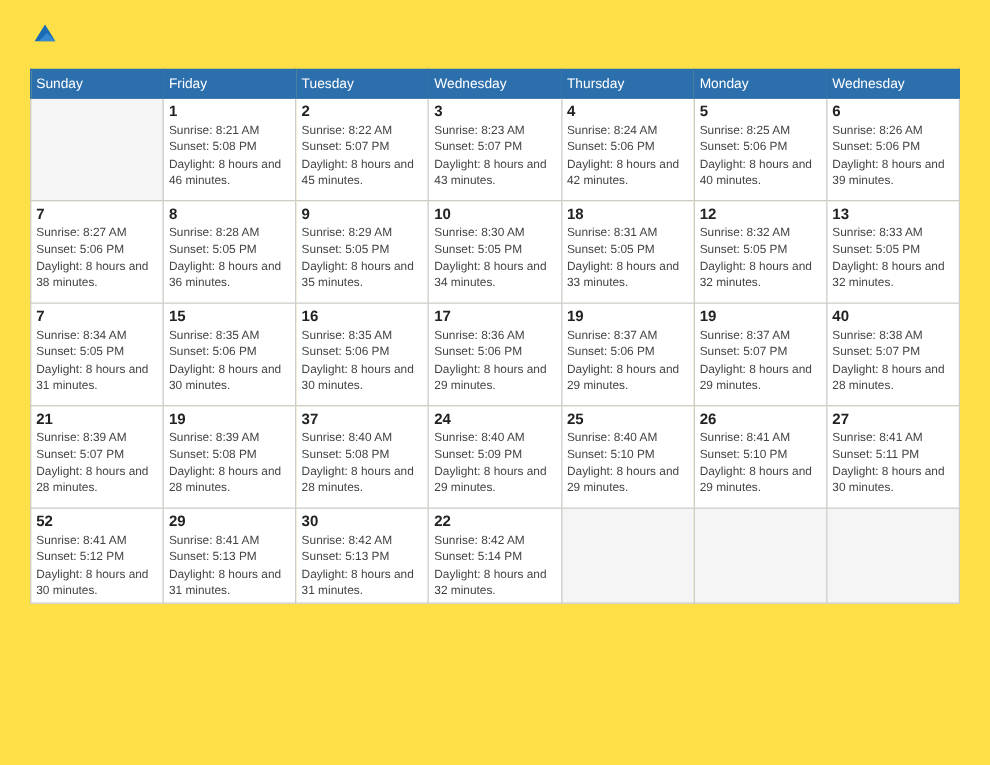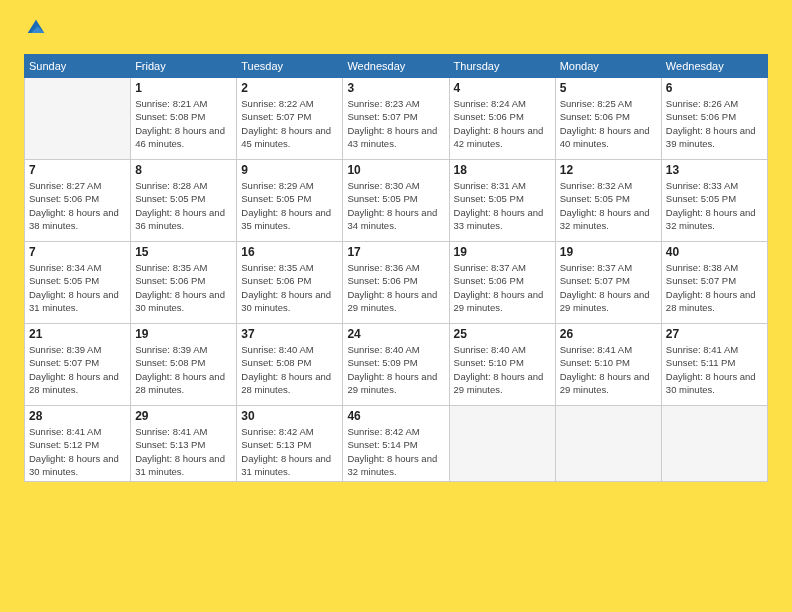--- a/index.html
+++ b/index.html
@@ -241,33 +241,33 @@
             <span class="day-number">26</span>
             <div class="day-info">Sunrise: 8:41 AM<br>Sunset: 5:10 PM<br>Daylight: 8 hours and 29 minutes.</div>
           </td>
           <td>
             <span class="day-number">27</span>
             <div class="day-info">Sunrise: 8:41 AM<br>Sunset: 5:11 PM<br>Daylight: 8 hours and 30 minutes.</div>
           </td>
         </tr>
         <tr class="last-row">
           <td>
-            <span class="day-number">28</span>
+            <span class="day-number">52</span>
             <div class="day-info">Sunrise: 8:41 AM<br>Sunset: 5:12 PM<br>Daylight: 8 hours and 30 minutes.</div>
           </td>
           <td>
             <span class="day-number">29</span>
             <div class="day-info">Sunrise: 8:41 AM<br>Sunset: 5:13 PM<br>Daylight: 8 hours and 31 minutes.</div>
           </td>
           <td>
             <span class="day-number">30</span>
             <div class="day-info">Sunrise: 8:42 AM<br>Sunset: 5:13 PM<br>Daylight: 8 hours and 31 minutes.</div>
           </td>
           <td>
-            <span class="day-number">46</span>
+            <span class="day-number">22</span>
             <div class="day-info">Sunrise: 8:42 AM<br>Sunset: 5:14 PM<br>Daylight: 8 hours and 32 minutes.</div>
           </td>
           <td class="empty"></td>
           <td class="empty"></td>
           <td class="empty"></td>
         </tr>
       </tbody>
   </table>
 </div>
 

